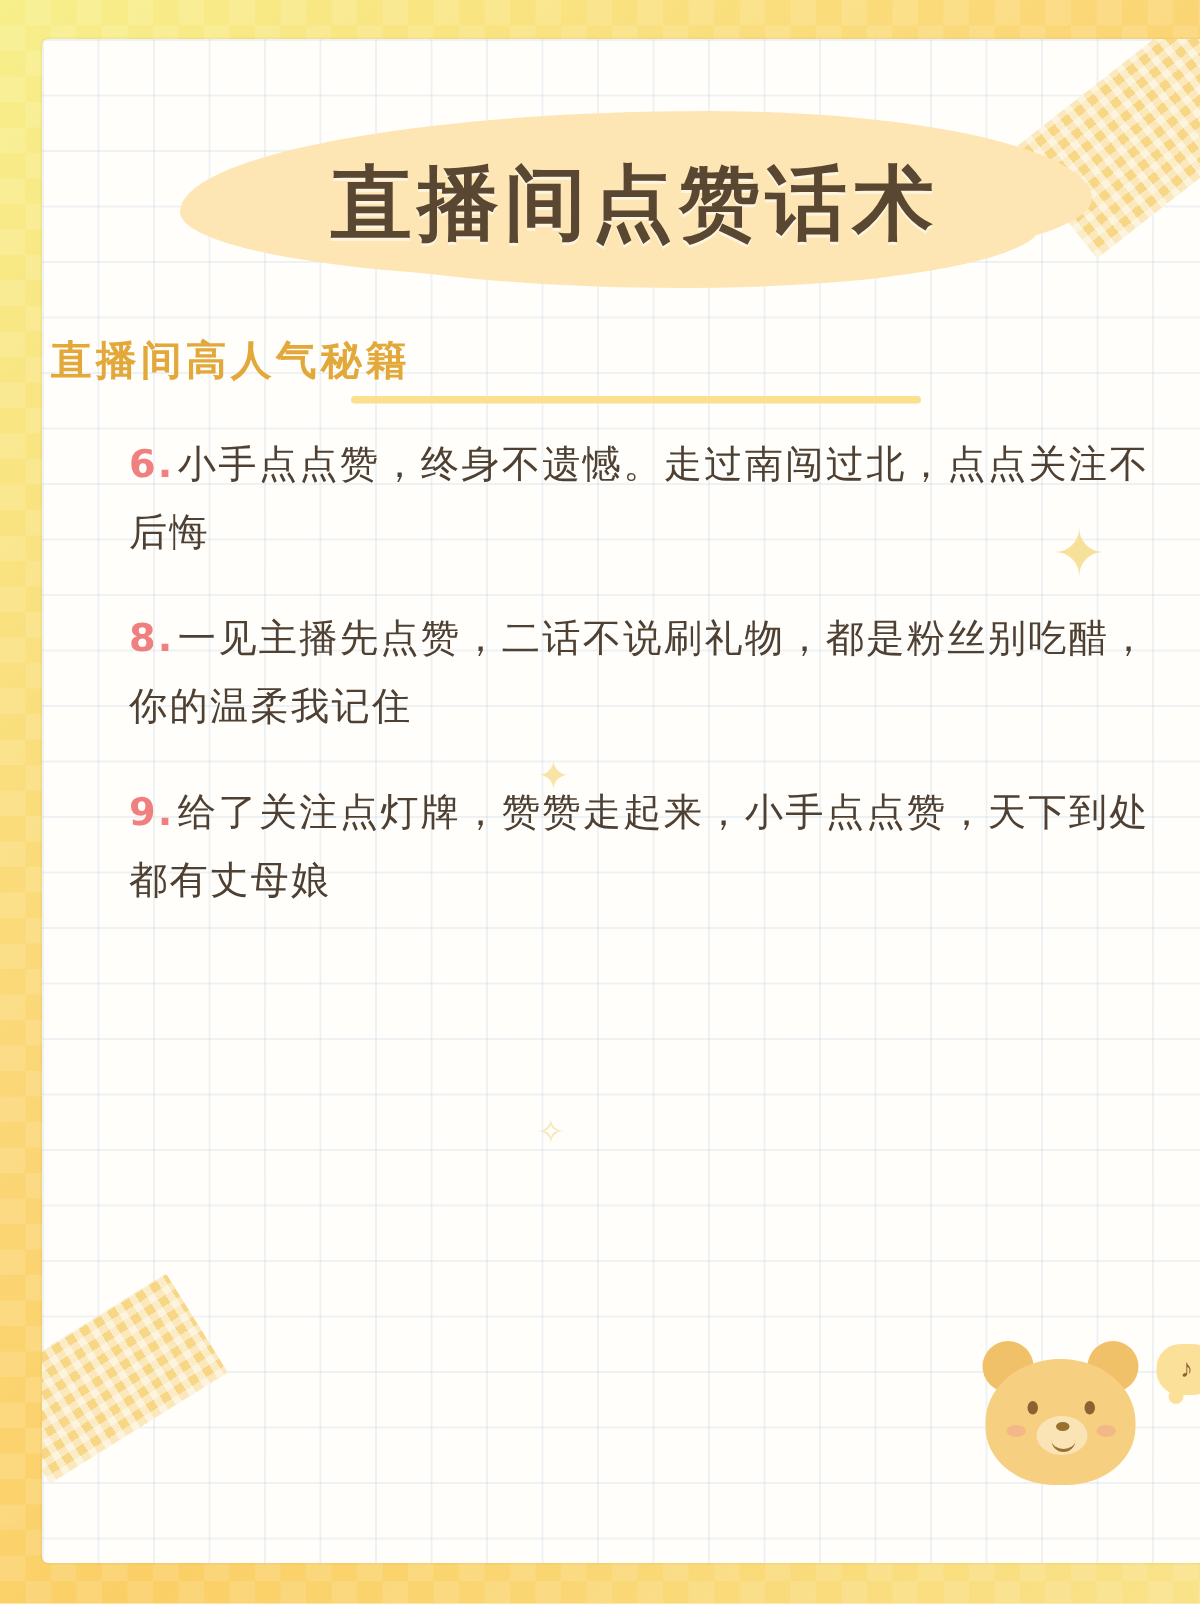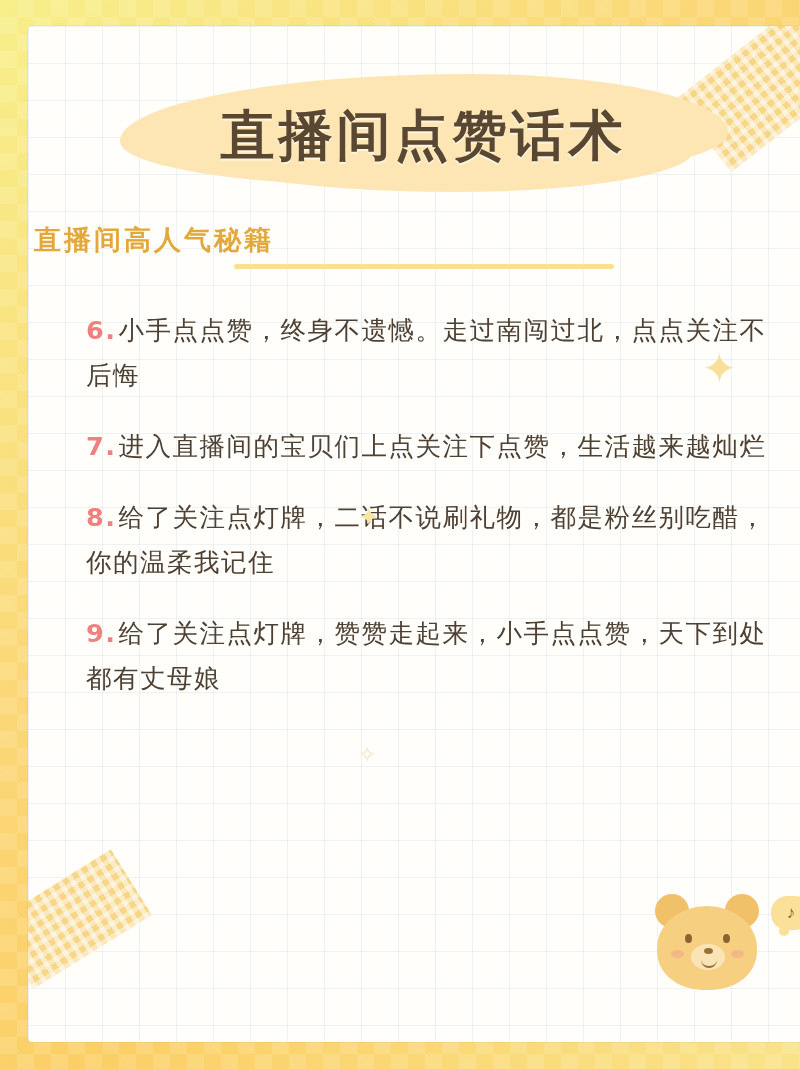--- a/index.html
+++ b/index.html
@@ -149,21 +149,20 @@
     right: 40px;
     top: 262px;
   }
   .item {
     margin-bottom: 26px;
     font-family: "DejaVu Sans", sans-serif;
     font-size: 25.5px;
     line-height: 45px;
     letter-spacing: 1.5px;
     color: #4e4033;
-    margin-top: 20px;
   }
   .num {
     color: #f07f7f;
     font-weight: bold;
     margin-right: 2px;
   }
 
   
   .sparkle {
     position: absolute;
@@ -288,24 +287,21 @@
     <div class="subtitle">
       <span class="subtitle-text">直播间高人气秘籍</span>
     </div>
     <div class="subtitle-underline"></div>
 
     <div class="list">
       <div class="item">
         <span class="num">6.</span><span>小手点点赞，终身不遗憾。走过南闯过北，点点关注不后悔</span>
       </div>
       <div class="item">
-        <span class="num">7.</span><span>进入直播间的宝贝们上点关注下点赞，生活越来越灿烂</span>
-      </div>
-      <div class="item">
-        <span class="num">8.</span><span>给了关注点灯牌，二话不说刷礼物，都是粉丝别吃醋，你的温柔我记住</span>
+        <span class="num">8.</span><span>一见主播先点赞，二话不说刷礼物，都是粉丝别吃醋，你的温柔我记住</span>
       </div>
       <div class="item">
         <span class="num">9.</span><span>给了关注点灯牌，赞赞走起来，小手点点赞，天下到处都有丈母娘</span>
       </div>
     </div>
 
     <div class="sparkle s1">✦</div>
     <div class="sparkle s2">✦</div>
     <div class="sparkle s3">✧</div>
 

